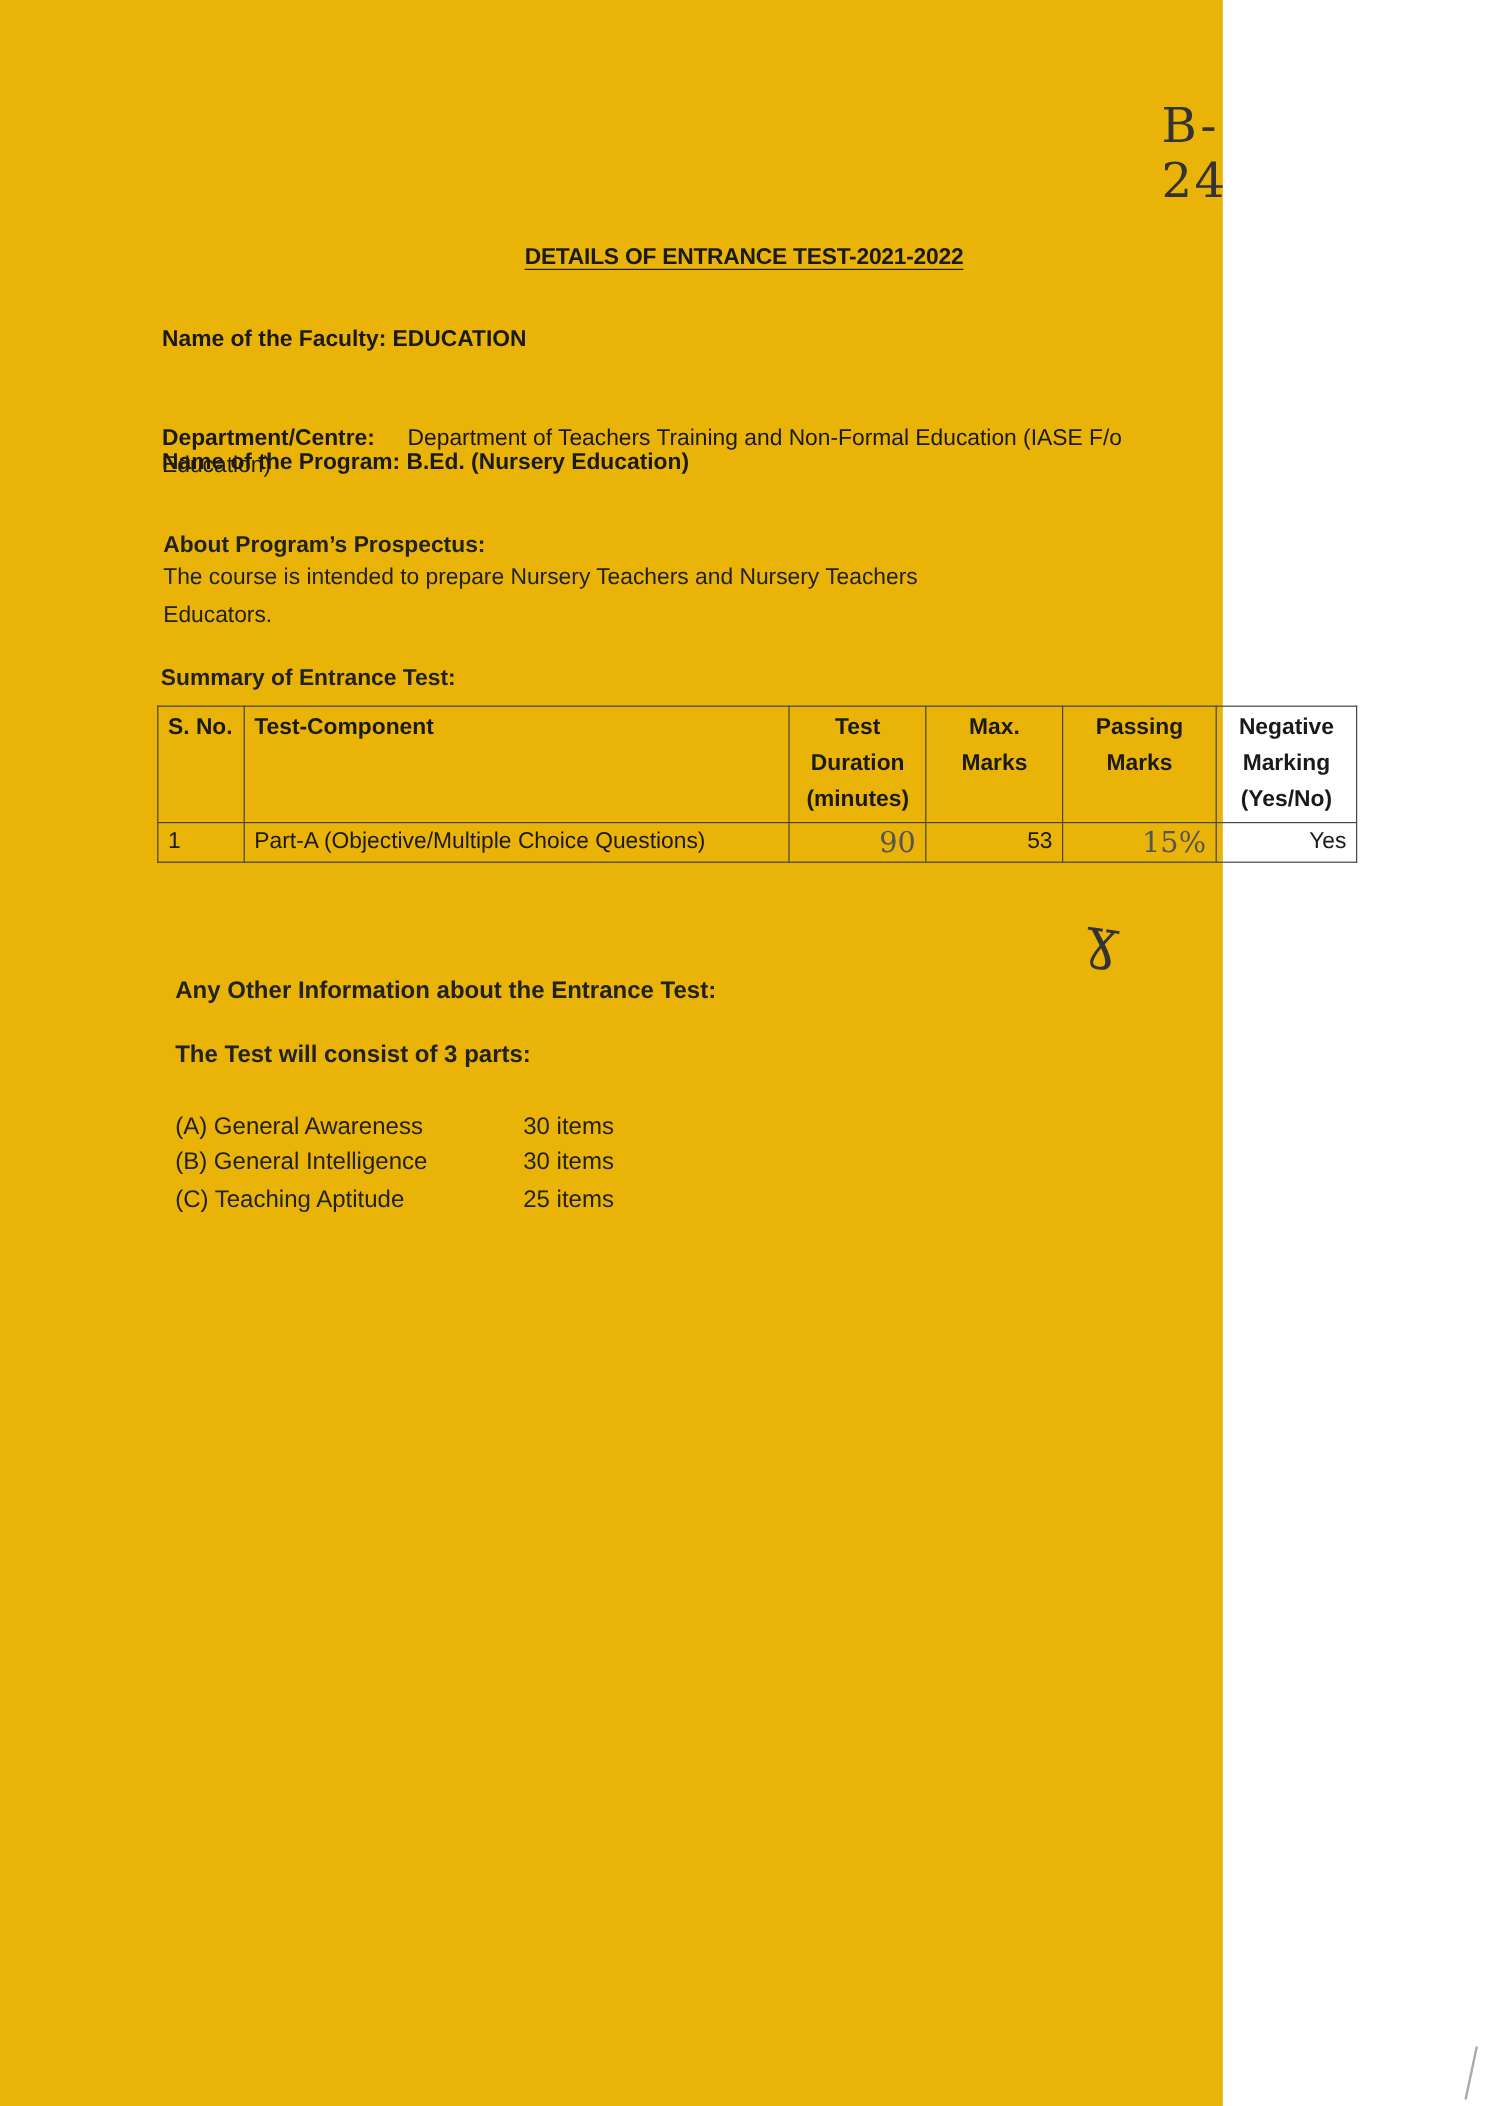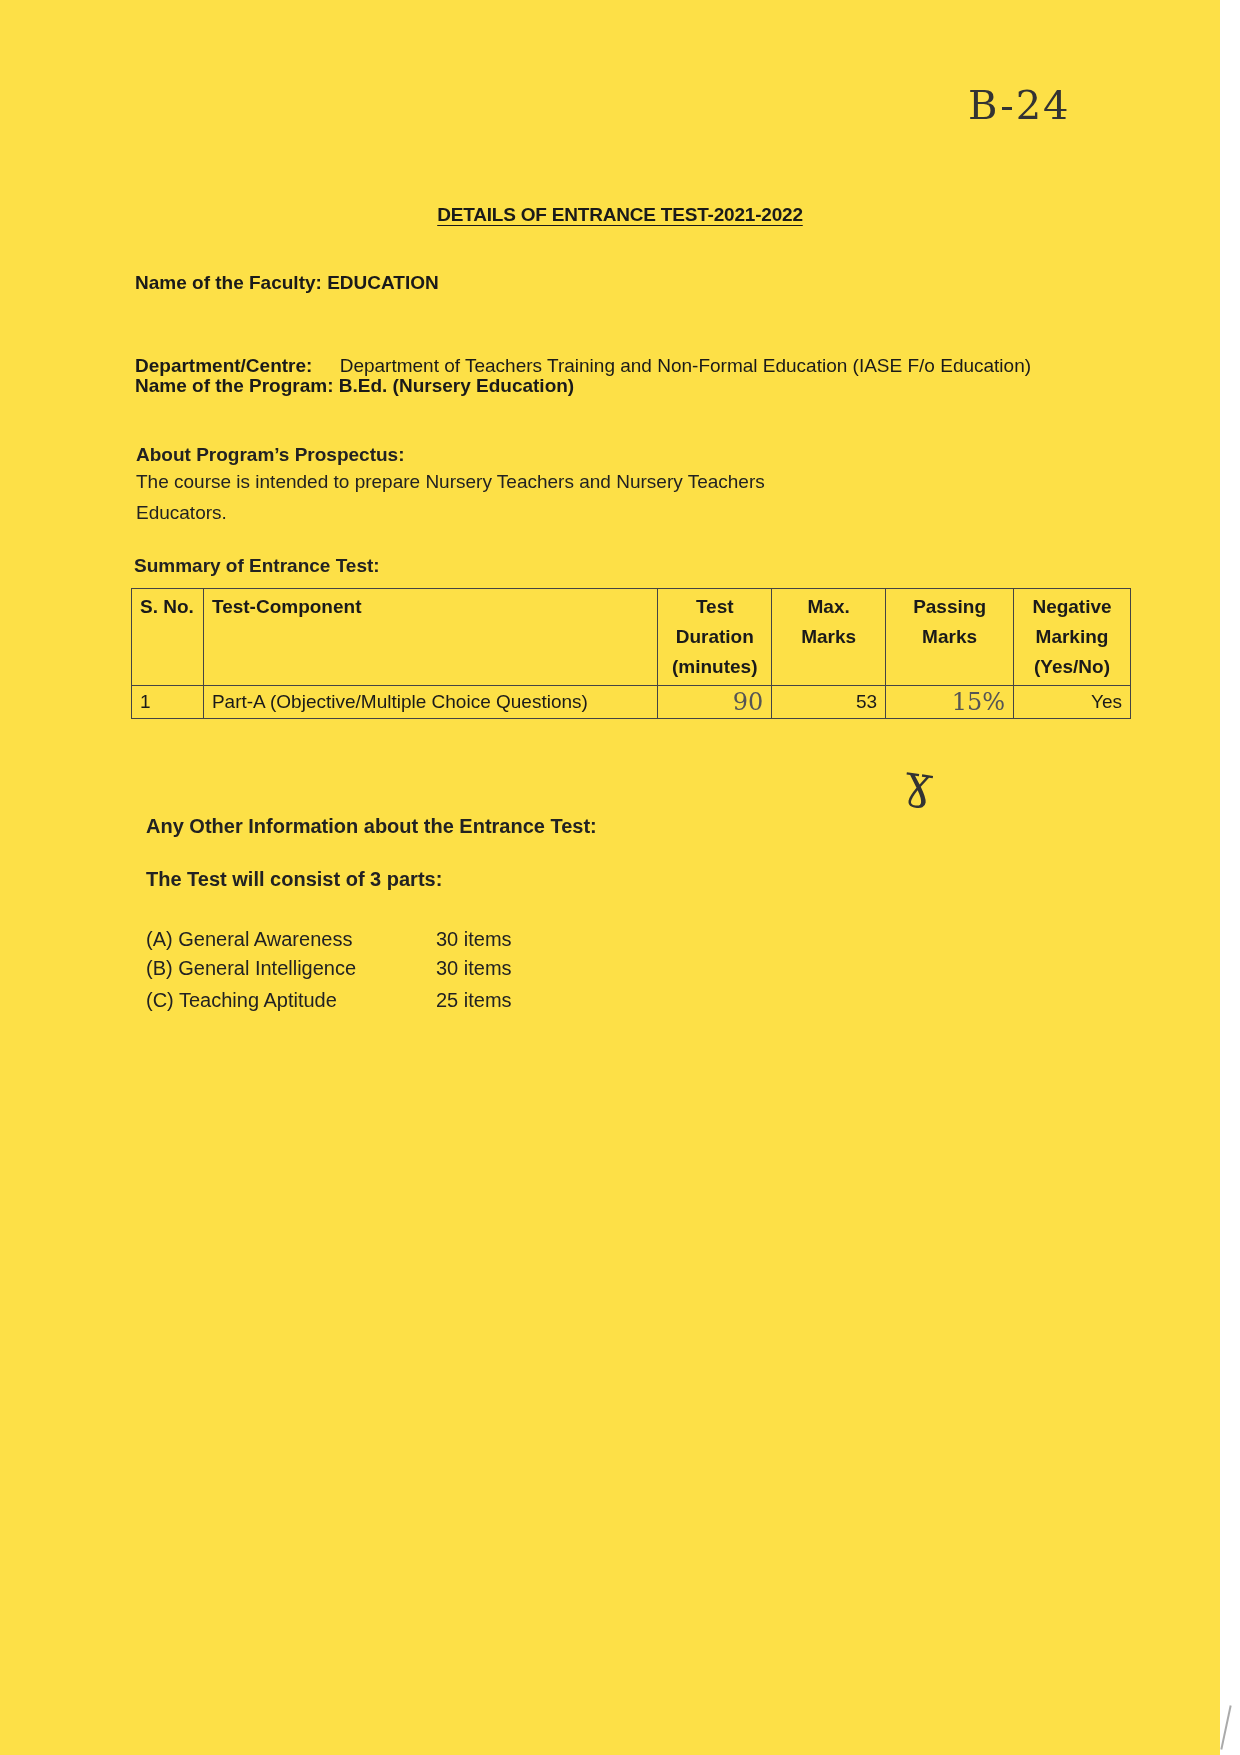--- a/index.html
+++ b/index.html
@@ -1,20 +1,20 @@
 <!DOCTYPE html>
 <html><head>
   <meta charset="utf-8">
   <style>
     html, body { margin: 0; padding: 0; background: #ffffff; }
     body {
       width: 1240px; height: 1755px; position: relative; overflow: hidden;
       font-family: "Liberation Sans", sans-serif; color: #222;
     }
-    .page { position: absolute; left: 0; top: 0; width: 1220px; height: 1755px; background: #fde047; }
+    .page { position: absolute; left: 0; top: 0; width: 1019px; height: 1755px; background: #eab308; }
 
     .handwritten {
       font-family: "DejaVu Serif", serif; color: #333;
       position: absolute; font-weight: normal; letter-spacing: 2px;
     }
     .annotation-ref { left: 968px; top: 82px; font-size: 40px; }
     .annotation-sig { left: 905px; top: 755px; font-size: 46px; transform: rotate(8deg); }
 
     .title {
       position: absolute; left: 0; width: 1240px; top: 204px; text-align: center;

